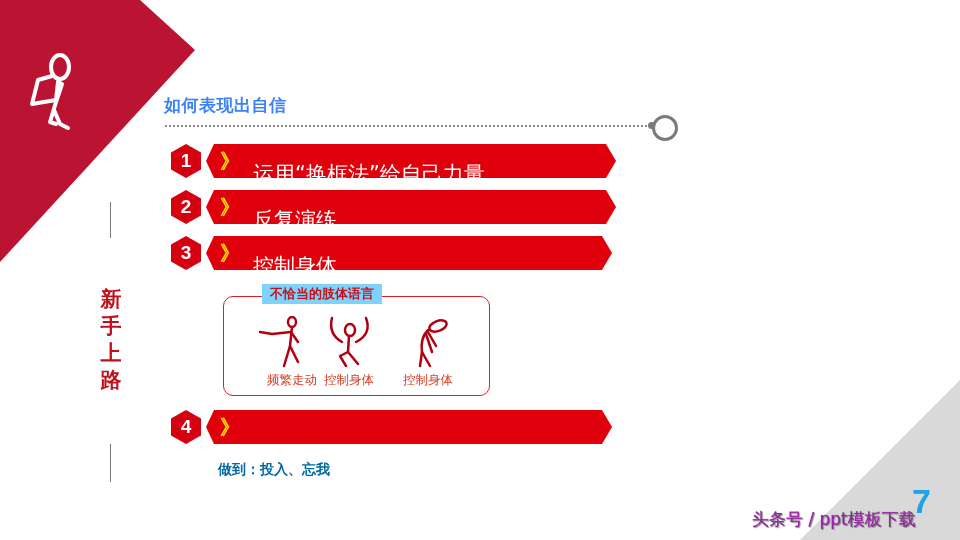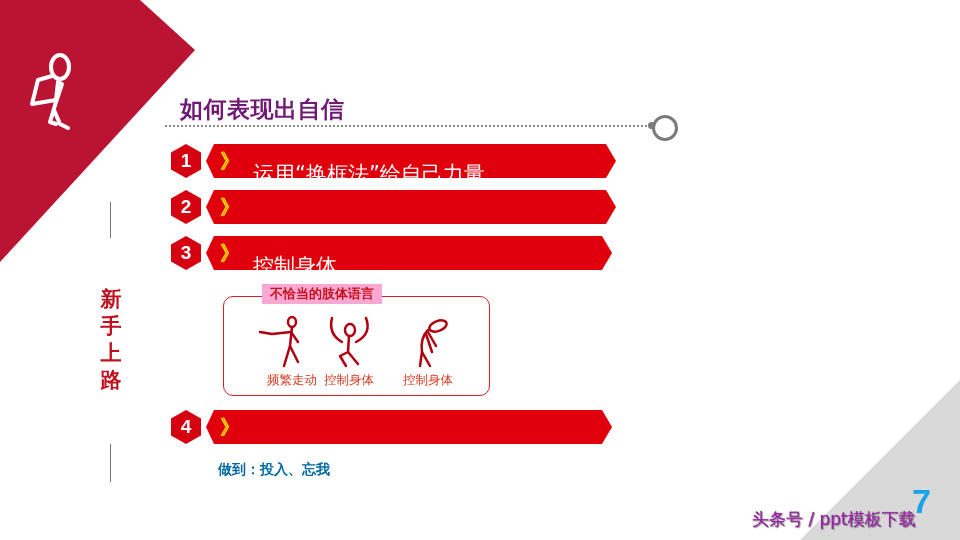--- a/index.html
+++ b/index.html
@@ -2,36 +2,36 @@
 <html><head>
 <meta charset="utf-8">
 <style>
   html, body { margin: 0; padding: 0; }
   body { width: 960px; height: 540px; position: relative; overflow: hidden; background: #ffffff; font-family: "DejaVu Sans", "Liberation Sans", sans-serif; }
   .abs { position: absolute; }
   #corner-tri { left: 0; top: 0; width: 200px; height: 270px; }
   #corner-tri svg, #br-tri svg { display: block; }
   #br-tri { right: 0; bottom: 0; width: 200px; height: 160px; }
   .sitter { left: 28px; top: 52px; width: 48px; height: 84px; }
-  .title { left: 180px; top: 94px; font-size: 23px; font-weight: bold; color: #701a75; letter-spacing: 0.5px; }
+  .title { left: 164px; top: 94px; font-size: 17px; font-weight: bold; color: #3b82f6; letter-spacing: 0.5px; }
   .dotline { left: 165px; top: 125px; width: 490px; height: 0; border-top: 2px dotted #888; }
   .ring { left: 652px; top: 115px; width: 20px; height: 20px; border: 3px solid #7a7a7a; border-radius: 50%; background: #fff; }
   .ring-dot { left: 648px; top: 122px; width: 7px; height: 7px; border-radius: 50%; background: #7a7a7a; }
   .vline { left: 110px; width: 1px; background: #777; }
   .side-label { left: 96px; top: 286px; width: 30px; color: #c0101e; font-weight: bold; font-size: 21px; line-height: 27px; text-align: center; }
   .item { left: 170px; height: 34px; }
   .hex { position: absolute; left: 0; top: 0; width: 32px; height: 34px; }
   .hex svg { position: absolute; left: 0; top: 0; }
   .hex span { position: absolute; left: 0; top: 0; width: 32px; height: 34px; line-height: 34px; text-align: center; color: #fff; font-weight: bold; font-size: 19px; font-family: "Liberation Sans", sans-serif; }
   .bar { position: absolute; left: 36px; top: 0; height: 34px; }
   .bar svg { position: absolute; left: 0; top: 0; }
   .chev { position: absolute; left: 14px; top: 0; line-height: 34px; font-size: 20px; color: #ffe000; font-weight: bold; }
   .bar-text { position: absolute; left: 47px; top: 13px; line-height: 34px; font-size: 21px; color: #fff; white-space: nowrap; }
   .box { left: 223px; top: 296px; width: 265px; height: 98px; border: 1.5px solid #d8202a; border-radius: 10px; }
-  .box-title { left: 262px; top: 284px; background: #f9a8d4; padding: 0 8px; color: #c8101a; font-weight: bold; font-size: 13px; line-height: 20px; }
+  .box-title { left: 262px; top: 284px; background: #7dd3fc; padding: 0 8px; color: #c8101a; font-weight: bold; font-size: 13px; line-height: 20px; }
   .fig { top: 316px; width: 50px; height: 52px; }
   .cap { top: 372px; font-size: 12.5px; color: #d23a20; white-space: nowrap; }
   .note { left: 218px; top: 461px; font-size: 14px; color: #0369a1; font-weight: bold; }
   .page-num { left: 912px; top: 482px; font-size: 34px; font-weight: bold; color: #1aa3e8; font-family: "Liberation Sans", sans-serif; }
   .watermark { left: 752px; top: 508px; font-size: 17px; color: #a21caf; text-shadow: 0 0 1px #666, 1px 1px 1px #888; white-space: nowrap; }
 </style>
 </head>
 <body>
 
 <div id="corner-tri" class="abs">
@@ -90,20 +90,21 @@
     <svg width="32" height="34" viewBox="0 0 32 34">
         <polygon points="16,0 31,8.5 31,25.5 16,34 1,25.5 1,8.5" fill="#d50010"></polygon>
       </svg>
     <span>2</span>
   </div>
   <div class="bar" style="width:410px;">
     <svg width="410" height="34" viewBox="0 0 410 34">
         <polygon points="8,0 400,0 410,17 400,34 8,34 0,17" fill="#e0000b"></polygon>
       </svg>
     <span class="chev">》</span>
+    <span class="bar-text">反复演练</span>
   </div>
 </div>
 
 <div class="abs item" style="top:236px;">
   <div class="hex">
     <svg width="32" height="34" viewBox="0 0 32 34">
         <polygon points="16,0 31,8.5 31,25.5 16,34 1,25.5 1,8.5" fill="#d50010"></polygon>
       </svg>
     <span>3</span>
   </div>

